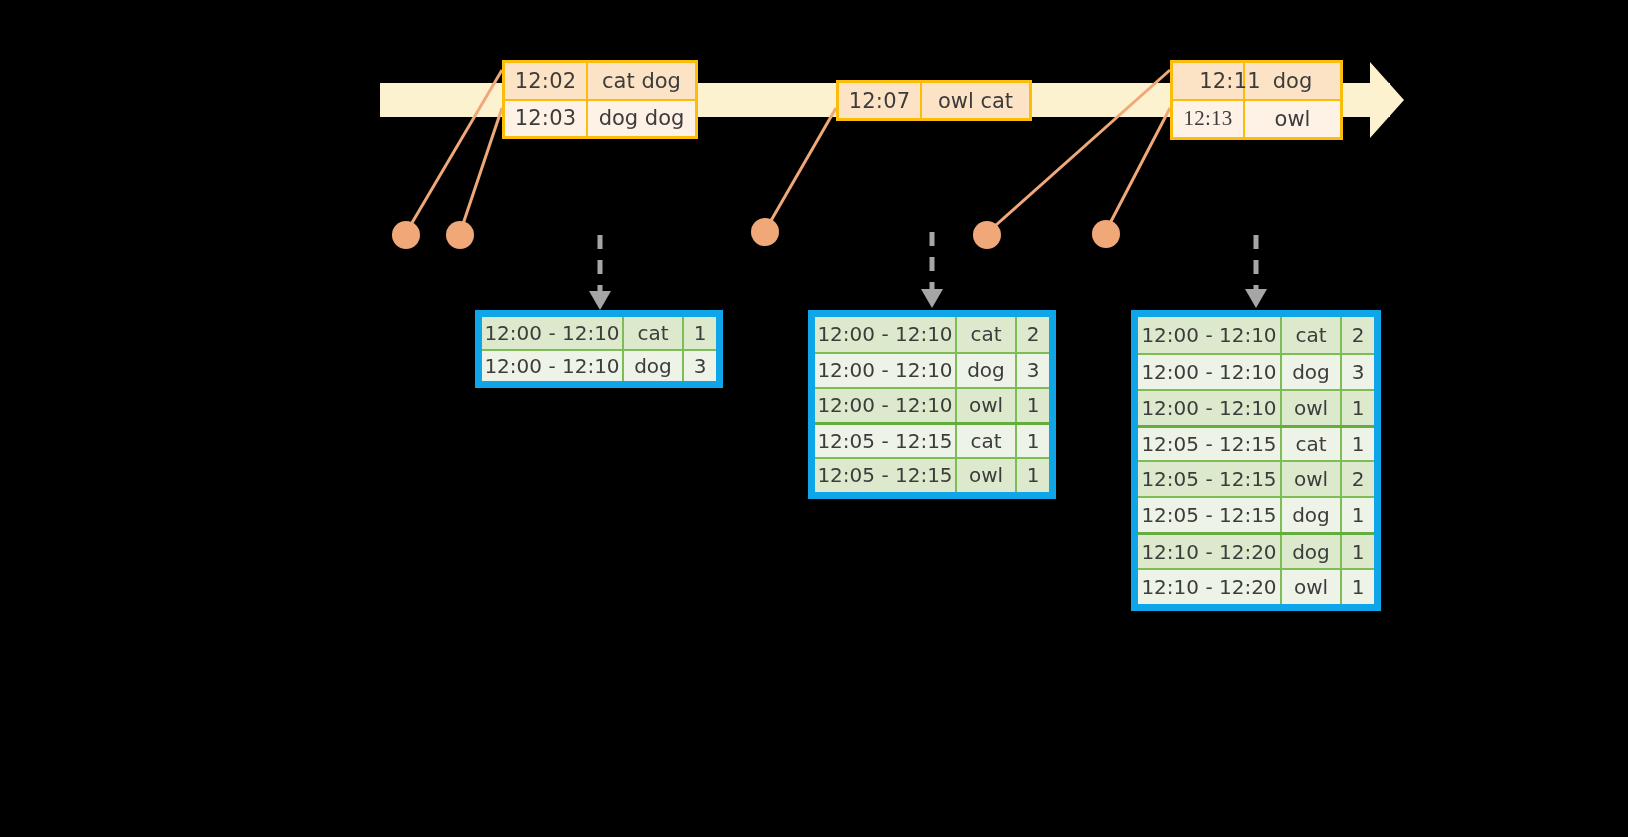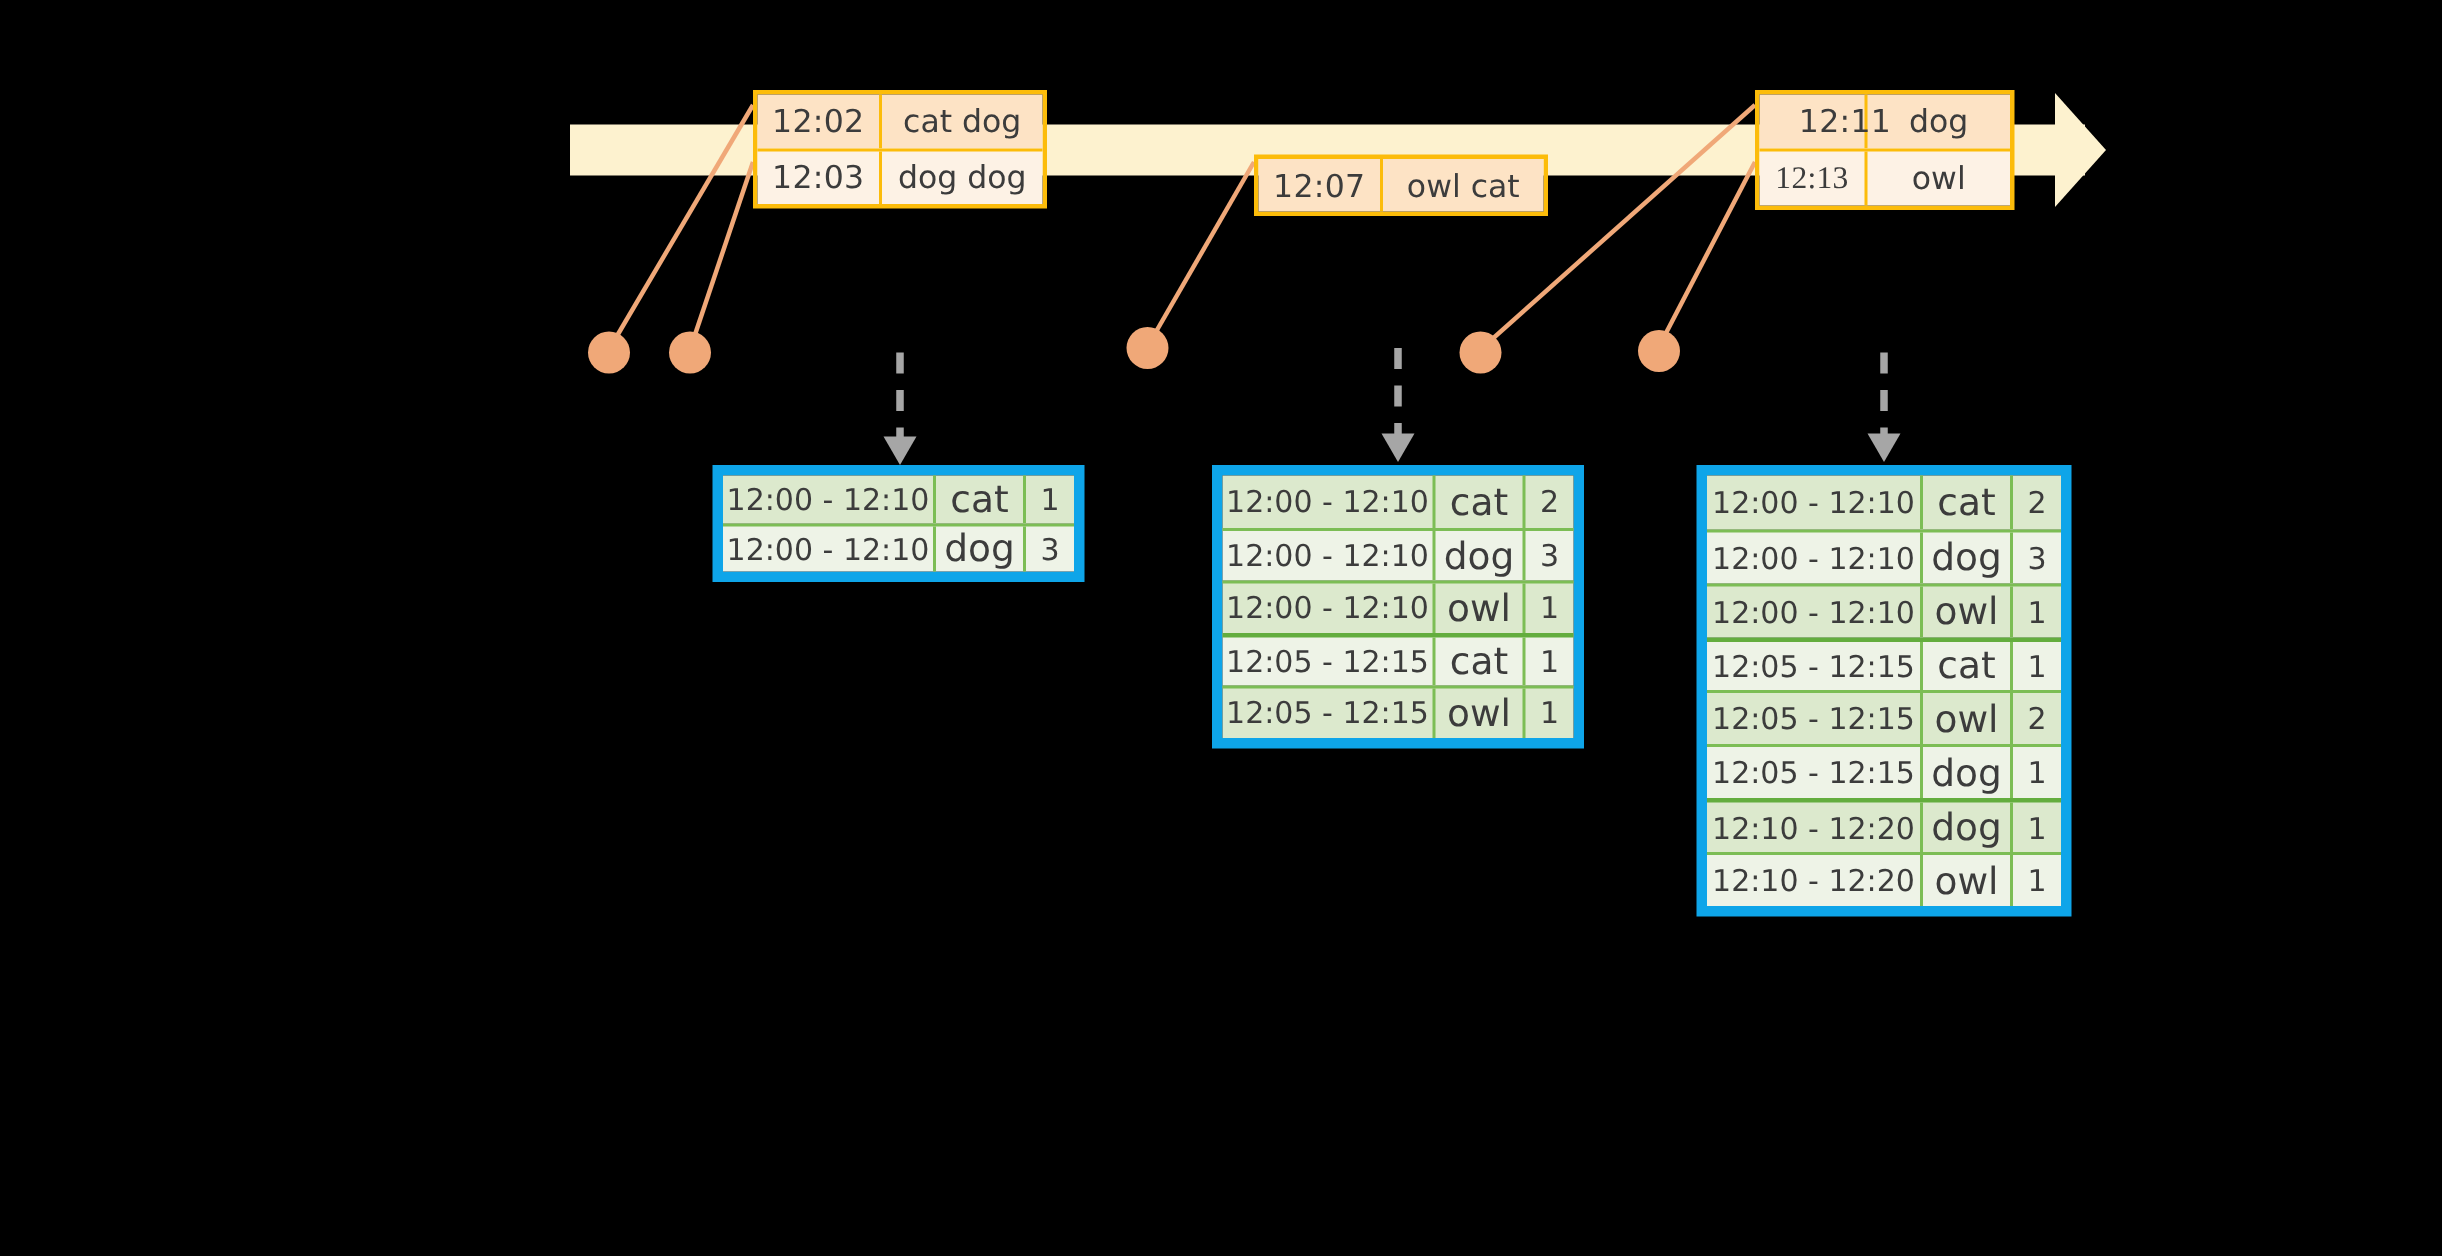--- a/index.html
+++ b/index.html
@@ -100,21 +100,21 @@
     color: #3c3c3c;
     font-size: 20px;
   }
   .res-word {
     box-sizing: border-box;
     border-right: 2px solid #7cbd55;
     display: flex;
     align-items: center;
     justify-content: center;
     color: #3c3c3c;
-    font-size: 25px;
+    font-size: 20px;
   }
   .res-count {
     box-sizing: border-box;
     flex: 1 1 auto;
     display: flex;
     align-items: center;
     justify-content: center;
     color: #3c3c3c;
     font-size: 20px;
   }
@@ -161,21 +161,21 @@
     <div class="event-row shade-a">
       <div class="event-time" style="width:83px;">12:02</div>
       <div class="event-words">cat dog</div>
     </div>
     <div class="event-row shade-b">
       <div class="event-time" style="width:83px;">12:03</div>
       <div class="event-words">dog dog</div>
     </div>
   </div>
 
-  <div class="event-box" style="left:836px; top:80px; width:196px; height:41px;margin-top:23px;">
+  <div class="event-box" style="left:836px; top:80px; width:196px; height:41px;">
     <div class="event-row shade-a">
       <div class="event-time" style="width:83px;">12:07</div>
       <div class="event-words">owl cat</div>
     </div>
   </div>
 
   <div class="event-box" style="left:1170px; top:60px; width:173px; height:80px;">
     <div class="event-row shade-a">
       <div class="event-time" style="width:72px;padding-left:44px;">12:11</div>
       <div class="event-words">dog</div>

